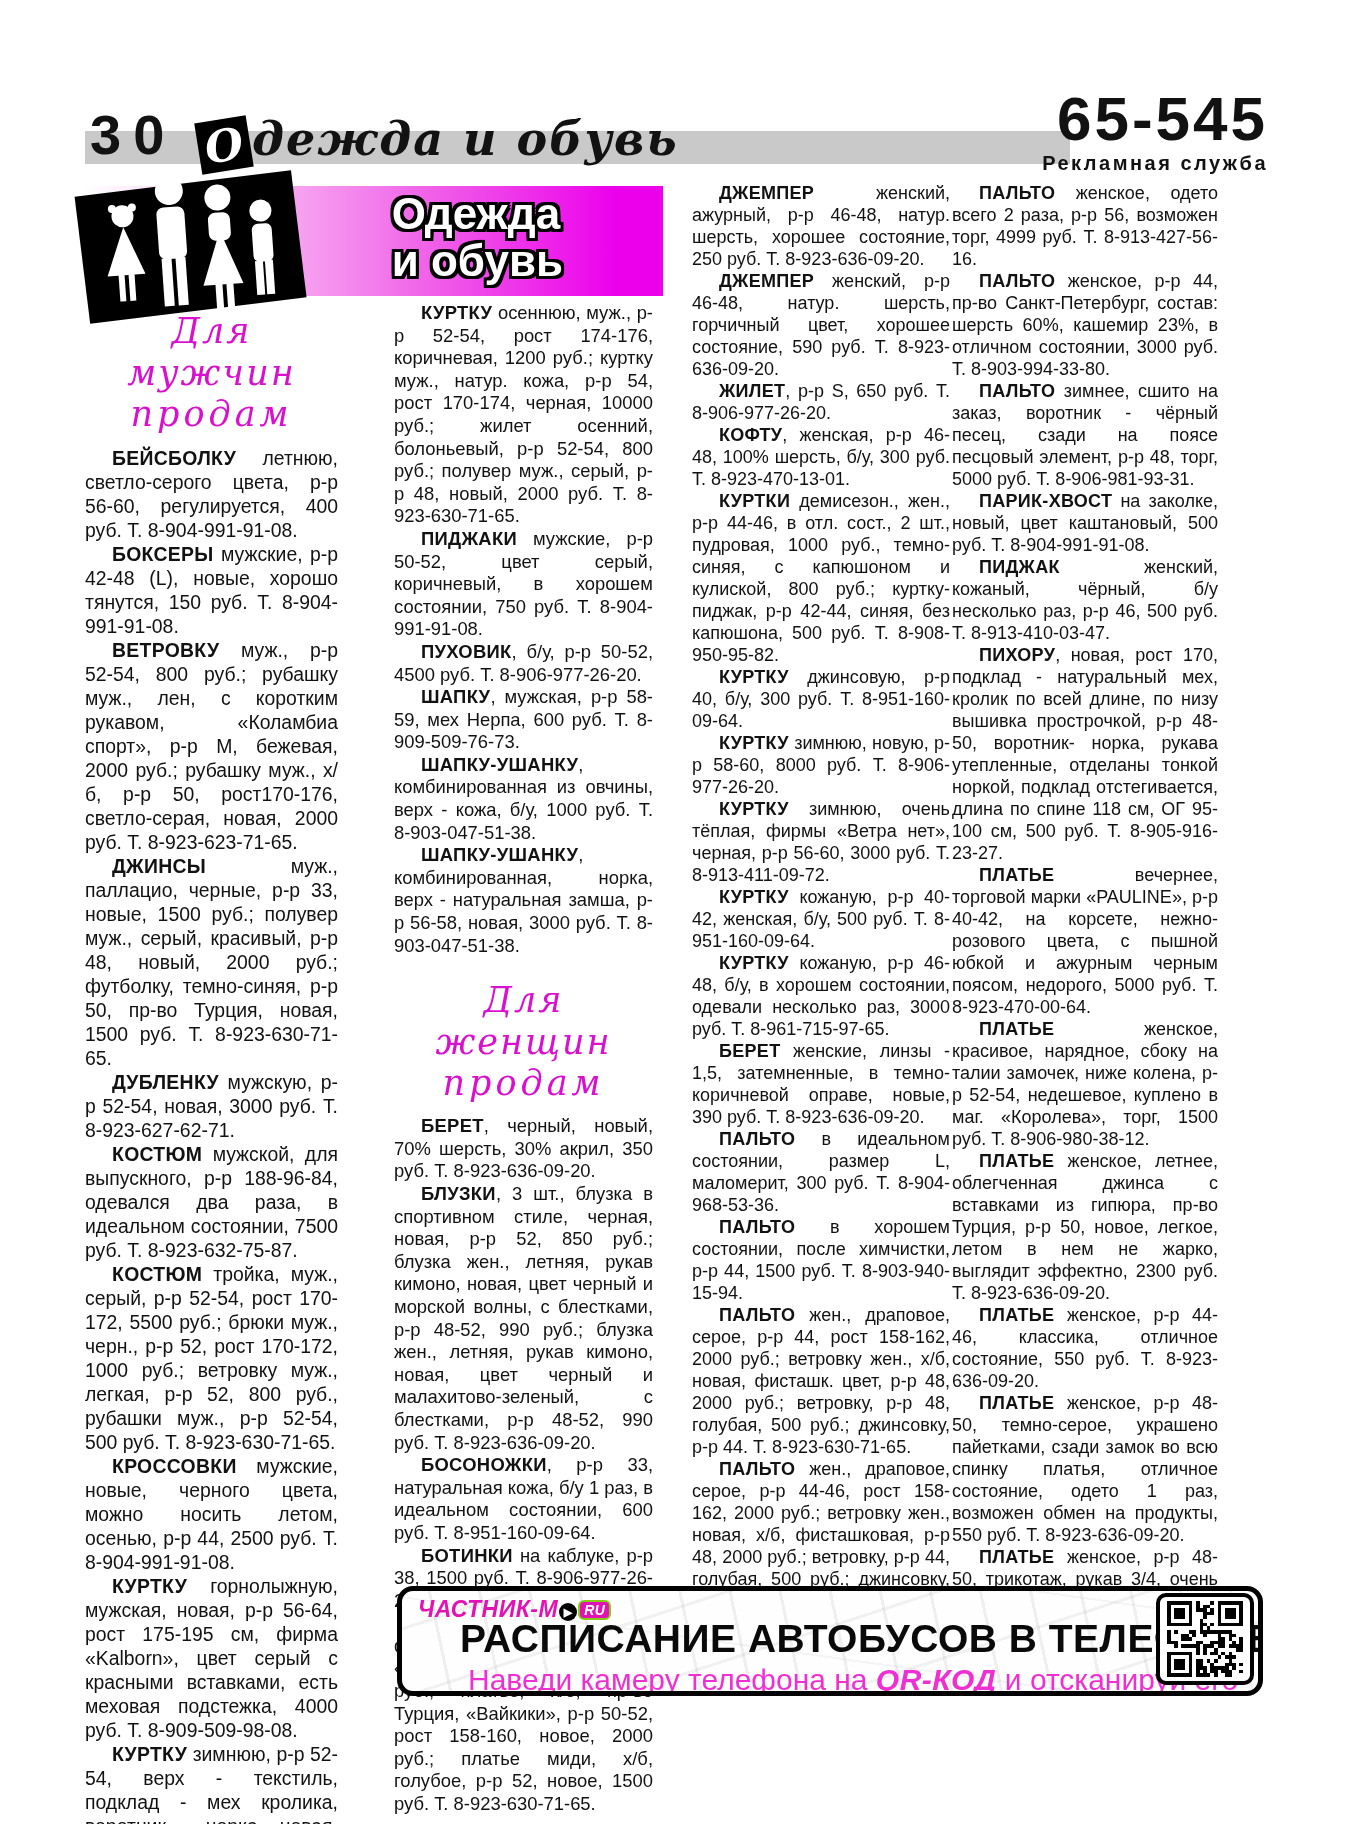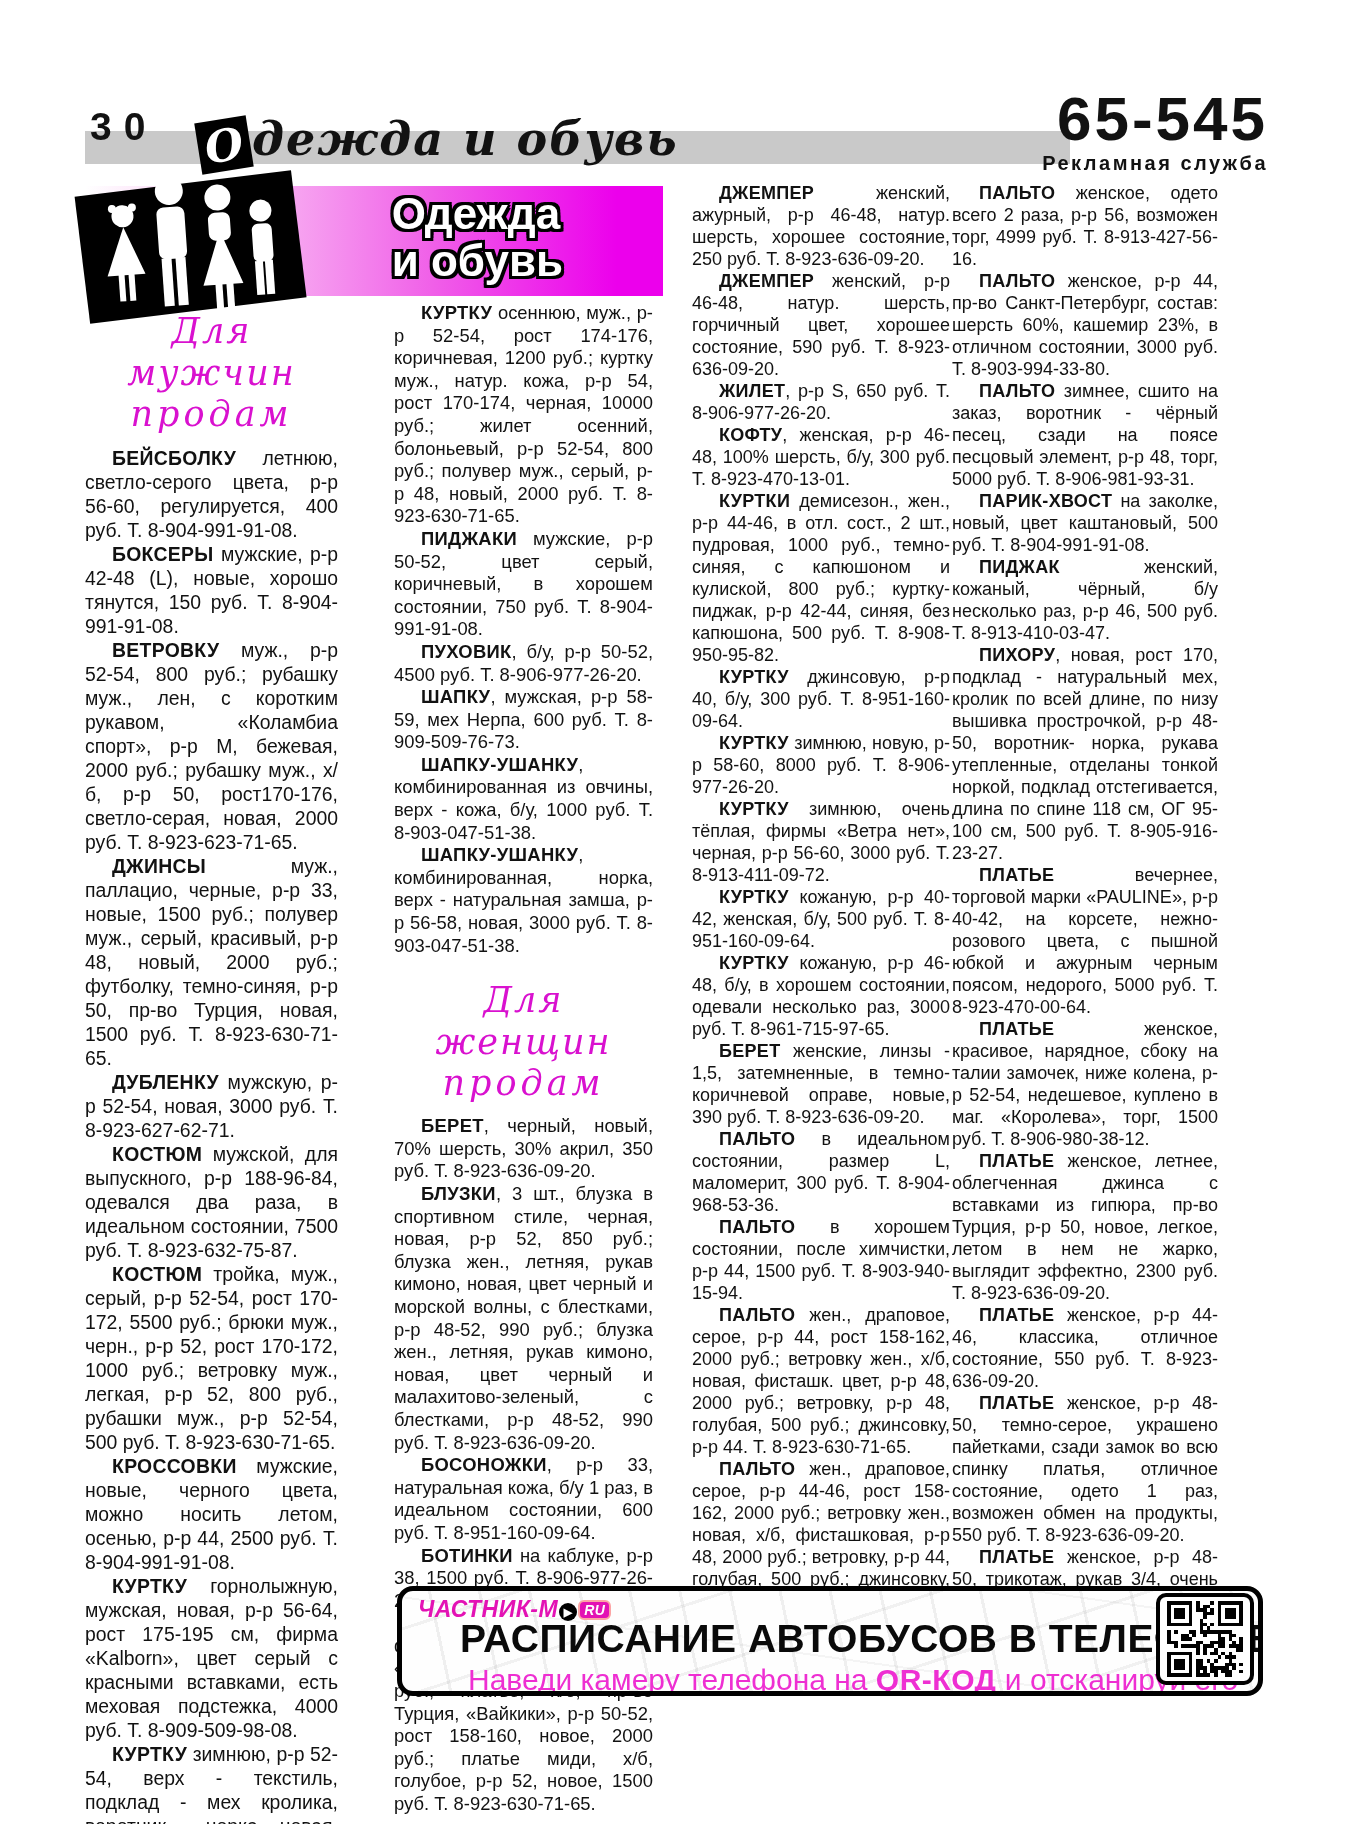--- a/index.html
+++ b/index.html
@@ -4,21 +4,21 @@
 <style>
   html,body{margin:0;padding:0;}
   body{
     width:1356px;height:1824px;position:relative;background:#fff;
     font-family:"Liberation Sans",sans-serif;color:#121212;overflow:hidden;
   }
   .abs{position:absolute;}
 
   
   #gray-bar{left:85px;top:131px;width:985px;height:33px;background:#c9c9c9;}
-  #page-number{left:90px;top:107px;font-size:39px;font-weight:bold;letter-spacing:12px;line-height:1;}
+  #page-number{left:90px;top:107px;font-size:56px;font-weight:bold;letter-spacing:12px;line-height:1;}
   #masthead-title{left:198px;top:112px;white-space:nowrap;}
   .mast-initial{
     display:inline-block;width:52px;height:52px;background:#000;color:#fff;
     transform:rotate(-9deg);text-align:center;line-height:54px;
     font-family:"DejaVu Serif",serif;font-style:italic;font-weight:bold;font-size:44px;
     vertical-align:-6px;margin-right:2px;
   }
   .mast-rest{
     font-family:"DejaVu Serif",serif;font-style:italic;font-weight:bold;
     font-size:46px;letter-spacing:2px;
@@ -69,27 +69,27 @@
       repeating-linear-gradient(78deg,transparent 0 46px,rgba(0,0,0,.06) 46px 49px),
       repeating-linear-gradient(-18deg,transparent 0 62px,rgba(0,0,0,.05) 62px 65px),
       repeating-linear-gradient(8deg,transparent 0 92px,rgba(0,0,0,.04) 92px 94px);
   }
   #footer-banner>*{position:absolute;z-index:1;}
   #footer-logo{left:16px;top:5px;font-style:italic;font-weight:bold;font-size:23px;
     color:#e312b4;letter-spacing:.5px;white-space:nowrap;}
   .fb-dot{display:inline-block;width:18px;height:18px;background:#000;border-radius:50%;
     color:#fff;font-style:normal;font-size:11px;line-height:18px;text-align:center;
     vertical-align:1px;margin:0 1px;}
-  .fb-ru{display:inline-block;background:#e312b4;color:#fff;border:2px solid #fca5a5;
+  .fb-ru{display:inline-block;background:#e312b4;color:#fff;border:2px solid #84cc16;
     border-radius:6px;font-style:italic;font-size:14px;line-height:16px;padding:0 4px;
     vertical-align:2px;}
   #footer-headline{left:58px;top:26px;font-size:39px;font-weight:bold;letter-spacing:.5px;
     color:#0a0a0a;white-space:nowrap;}
   #footer-subline{left:66px;top:72px;font-size:30px;color:#ee2fd2;white-space:nowrap;}
-  #footer-subline b{font-weight:bold;letter-spacing:.5px;}
+  #footer-subline b{font-weight:bold;letter-spacing:.5px;font-style:italic;}
   #qr-box{right:4px;top:2px;width:98px;height:92px;box-sizing:border-box;border:4px solid #000;
     border-radius:10px;background:#fff;display:flex;align-items:center;justify-content:center;}
 </style>
 </head>
 <body>
 
 <div class="abs" id="gray-bar"></div>
 <div class="abs" id="page-number">30</div>
 <div class="abs" id="masthead-title">
   <span class="mast-initial">О</span><span class="mast-rest">дежда и обувь</span>

